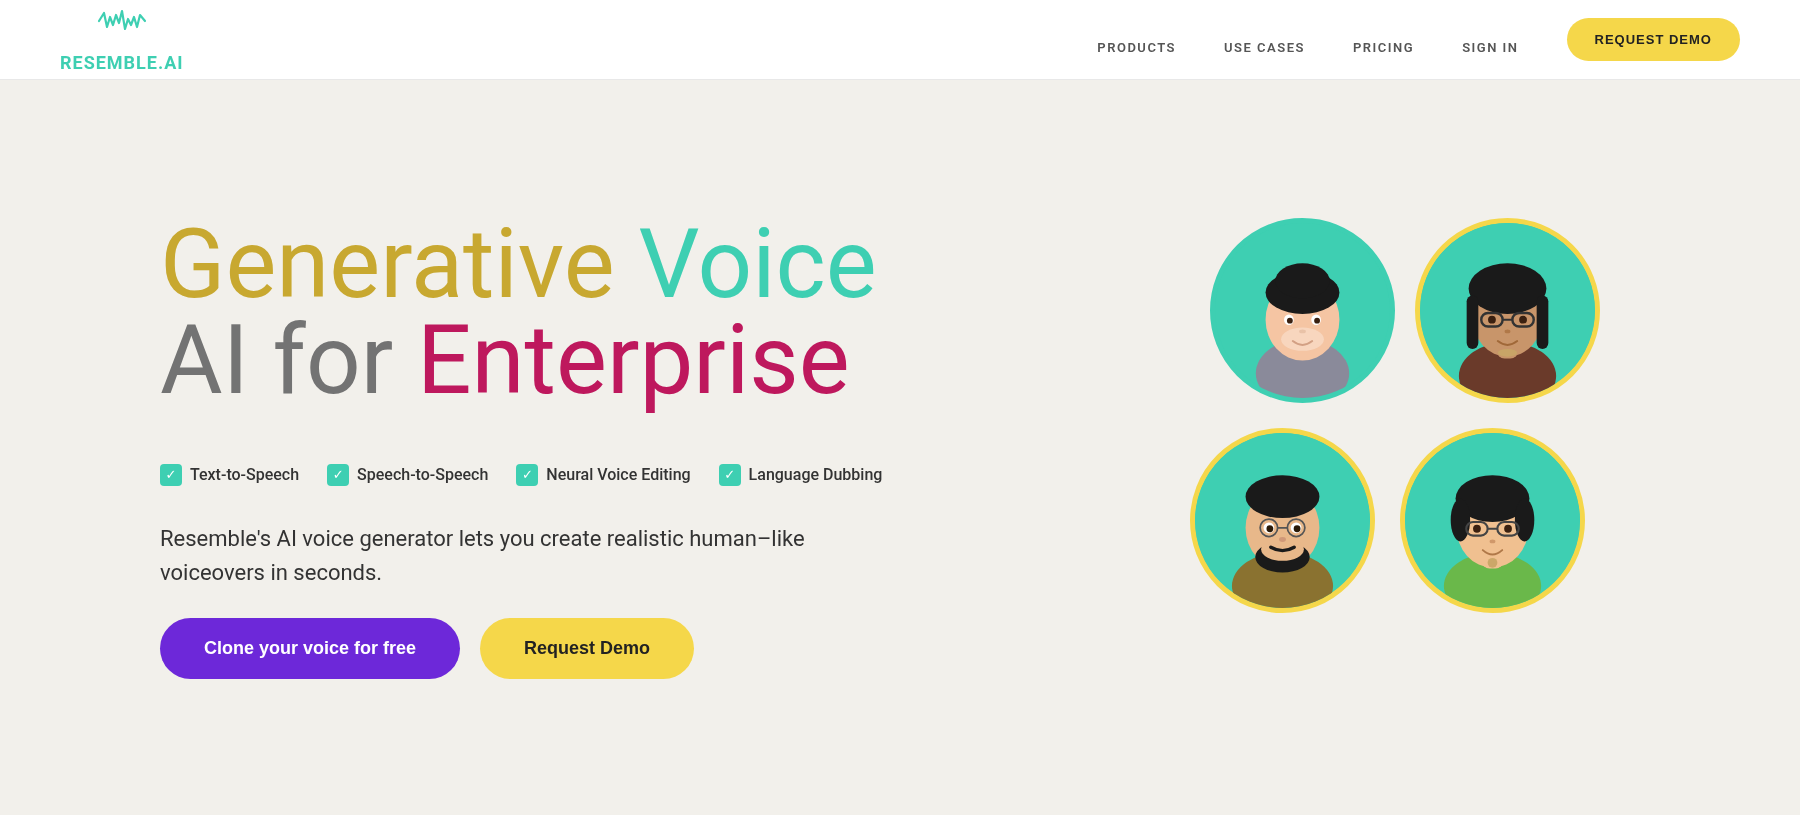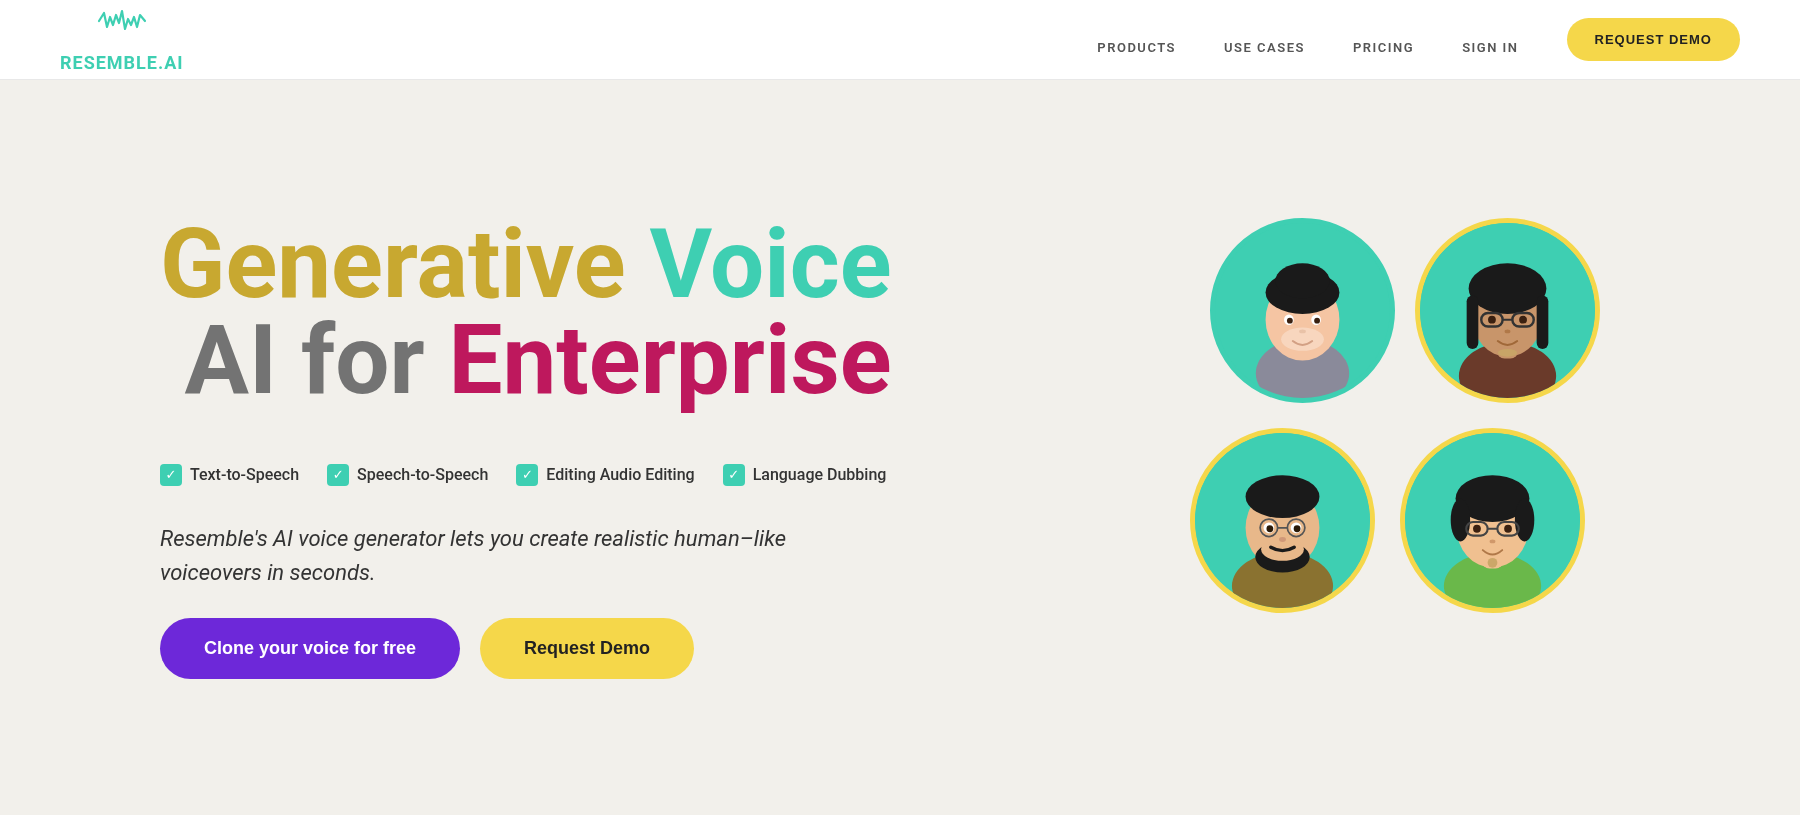--- a/index.html
+++ b/index.html
@@ -83,24 +83,23 @@
       justify-content: space-between;
       min-height: 735px;
     }
 
     .hero-content {
       max-width: 780px;
     }
 
     .hero-title {
       font-size: 96px;
-      font-weight: 700;
+      font-weight: 400;
       line-height: 1.0;
       margin-bottom: 56px;
-      text-align: right;
     }
 
     .hero-title-generative {
       color: #c8a830;
     }
 
     .hero-title-voice {
       color: #3ecfb2;
     }
 
@@ -141,21 +140,20 @@
       font-size: 13px;
       flex-shrink: 0;
     }
 
     .hero-description {
       font-size: 22px;
       color: #333;
       line-height: 1.55;
       margin-bottom: 28px;
       max-width: 680px;
-      font-style: italic;
     }
 
     .hero-buttons {
       display: flex;
       gap: 20px;
       align-items: center;
     }
 
     .btn-clone {
       background: #6d28d9;
@@ -271,21 +269,21 @@
       <div class="feature-item">
         <span class="check-icon">✓</span>
         <span>Text-to-Speech</span>
       </div>
       <div class="feature-item">
         <span class="check-icon">✓</span>
         <span>Speech-to-Speech</span>
       </div>
       <div class="feature-item">
         <span class="check-icon">✓</span>
-        <span>Editing Audio Editing</span>
+        <span>Neural Voice Editing</span>
       </div>
       <div class="feature-item">
         <span class="check-icon">✓</span>
         <span>Language Dubbing</span>
       </div>
     </div>
 
     <p class="hero-description">Resemble's AI voice generator lets you create realistic human–like voiceovers in seconds.</p>
 
     <div class="hero-buttons">

